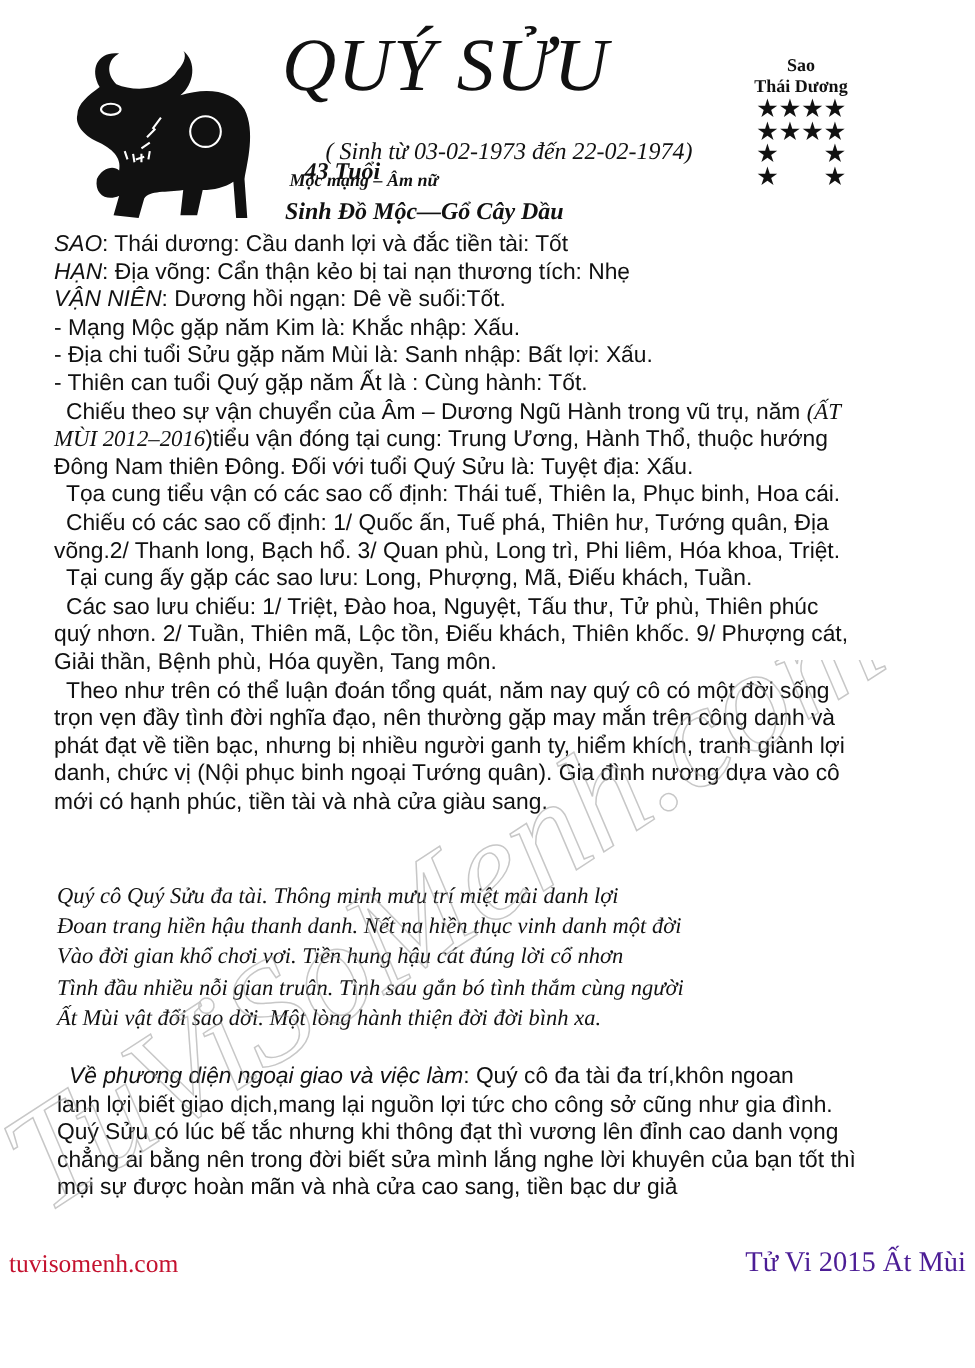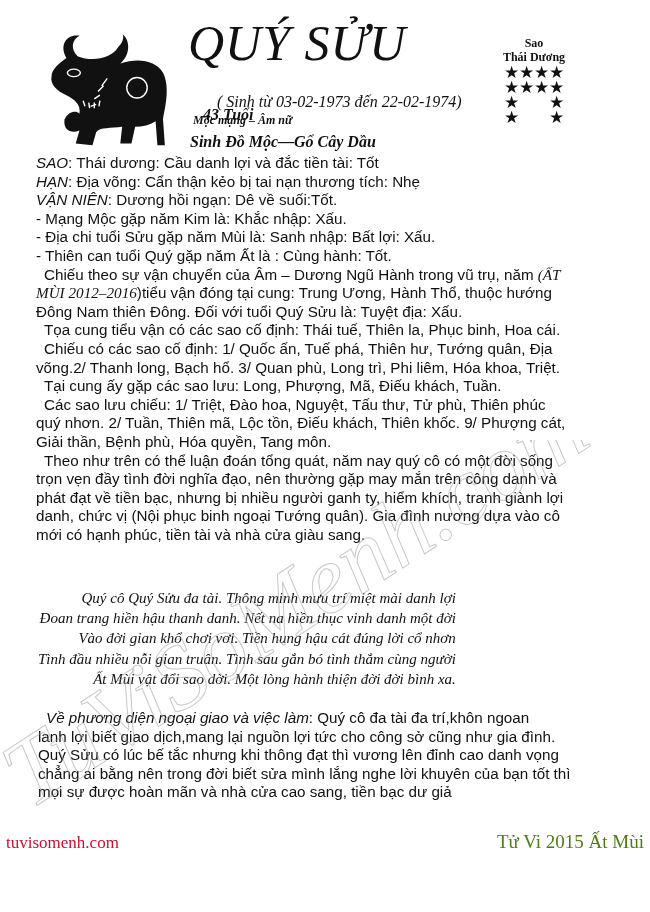--- a/index.html
+++ b/index.html
@@ -1,17 +1,17 @@
 <!DOCTYPE html>
 <html><head>
 <meta charset="utf-8">
 <style>
   html, body { margin: 0; padding: 0; background: #ffffff; }
   body { width: 650px; height: 912px; position: relative; overflow: hidden; color: #111; }
-  .serif { font-family: "Liberation Serif", "DejaVu Serif", serif; text-align: right; }
+  .serif { font-family: "Liberation Serif", "DejaVu Serif", serif; }
   .sans { font-family: "Liberation Sans", "DejaVu Sans", sans-serif; }
 
   #ox { position: absolute; left: 46px; top: 28px; width: 130px; height: 125px; }
 
   #title { position: absolute; left: 188px; top: 18px; font-size: 50px; font-style: italic; line-height: 1; letter-spacing: 1px; }
   #age { position: absolute; left: 203px; top: 74px; font-size: 16px; font-style: italic; font-weight: bold; margin-top: 32px; }
   #birth { position: absolute; left: 193px; top: 93px; font-size: 16px; font-style: italic; font-weight: normal; margin-left: 24px; }
   #menh { position: absolute; left: 193px; top: 113px; font-size: 12px; font-style: italic; font-weight: bold; }
   #element { position: absolute; left: 190px; top: 133px; font-size: 16px; font-style: italic; font-weight: bold; }
 
@@ -25,21 +25,21 @@
   .lbl-it { font-style: italic; }
   .indent { padding-left: 8px; }
   .serif-it { font-family: "Liberation Serif", serif; font-style: italic; }
 
   #poem { position: absolute; left: 38px; top: 588px; font-size: 15px; line-height: 20.2px; font-style: italic; }
 
   #career { position: absolute; left: 38px; top: 709px; width: 600px; font-size: 15.2px; line-height: 18.6px; }
   #career .bi { font-weight: normal; font-style: italic; }
 
   #footer-left { position: absolute; left: 6px; top: 833px; font-size: 17px; color: #c4122f; }
-  #footer-right { position: absolute; right: 6px; top: 831px; font-size: 19px; color: #4d7c0f; }
+  #footer-right { position: absolute; right: 6px; top: 831px; font-size: 19px; color: #4c1d95; }
 
   #watermark { position: absolute; left: -10px; top: 440px; width: 700px; height: 400px; pointer-events: none; }
 </style>
 </head>
 <body>
 
 <svg id="ox" viewBox="0 0 140 130">
   <path d="M22 30 C14 16 22 4 36 6 C28 10 26 20 34 28 C48 34 70 32 78 18 C84 12 84 6 82 4 C92 12 90 28 80 36
            C98 30 118 32 126 46 C134 62 128 84 126 96 L128 124 L120 124 L118 98 C112 102 104 104 96 104
            L92 122 L80 122 L82 104 C70 106 58 104 54 110 L50 124 L32 122 L36 108 C28 112 18 108 20 96

